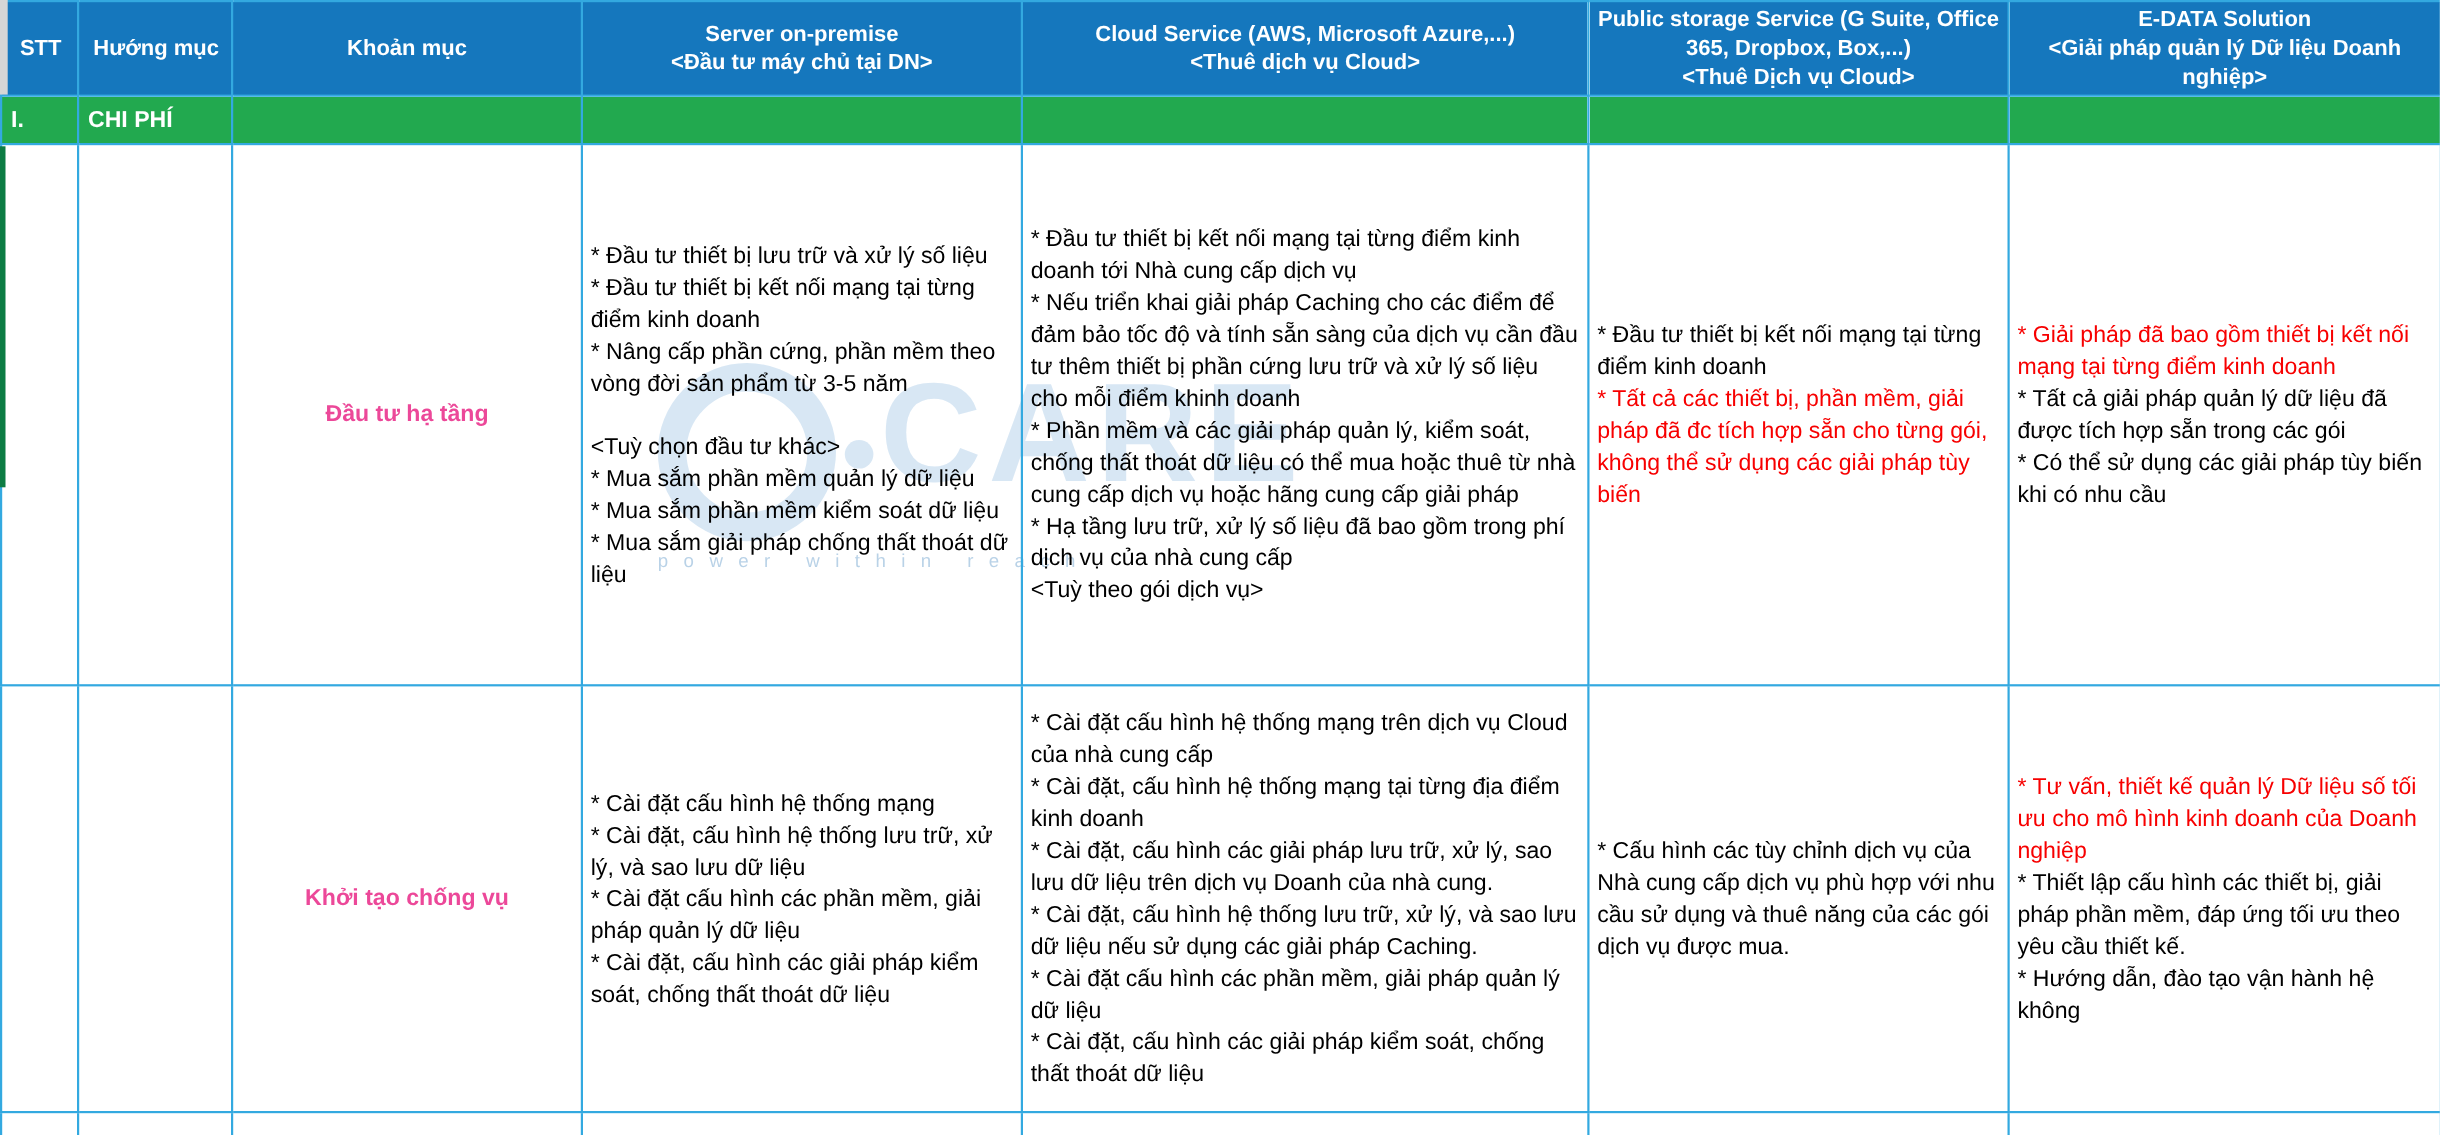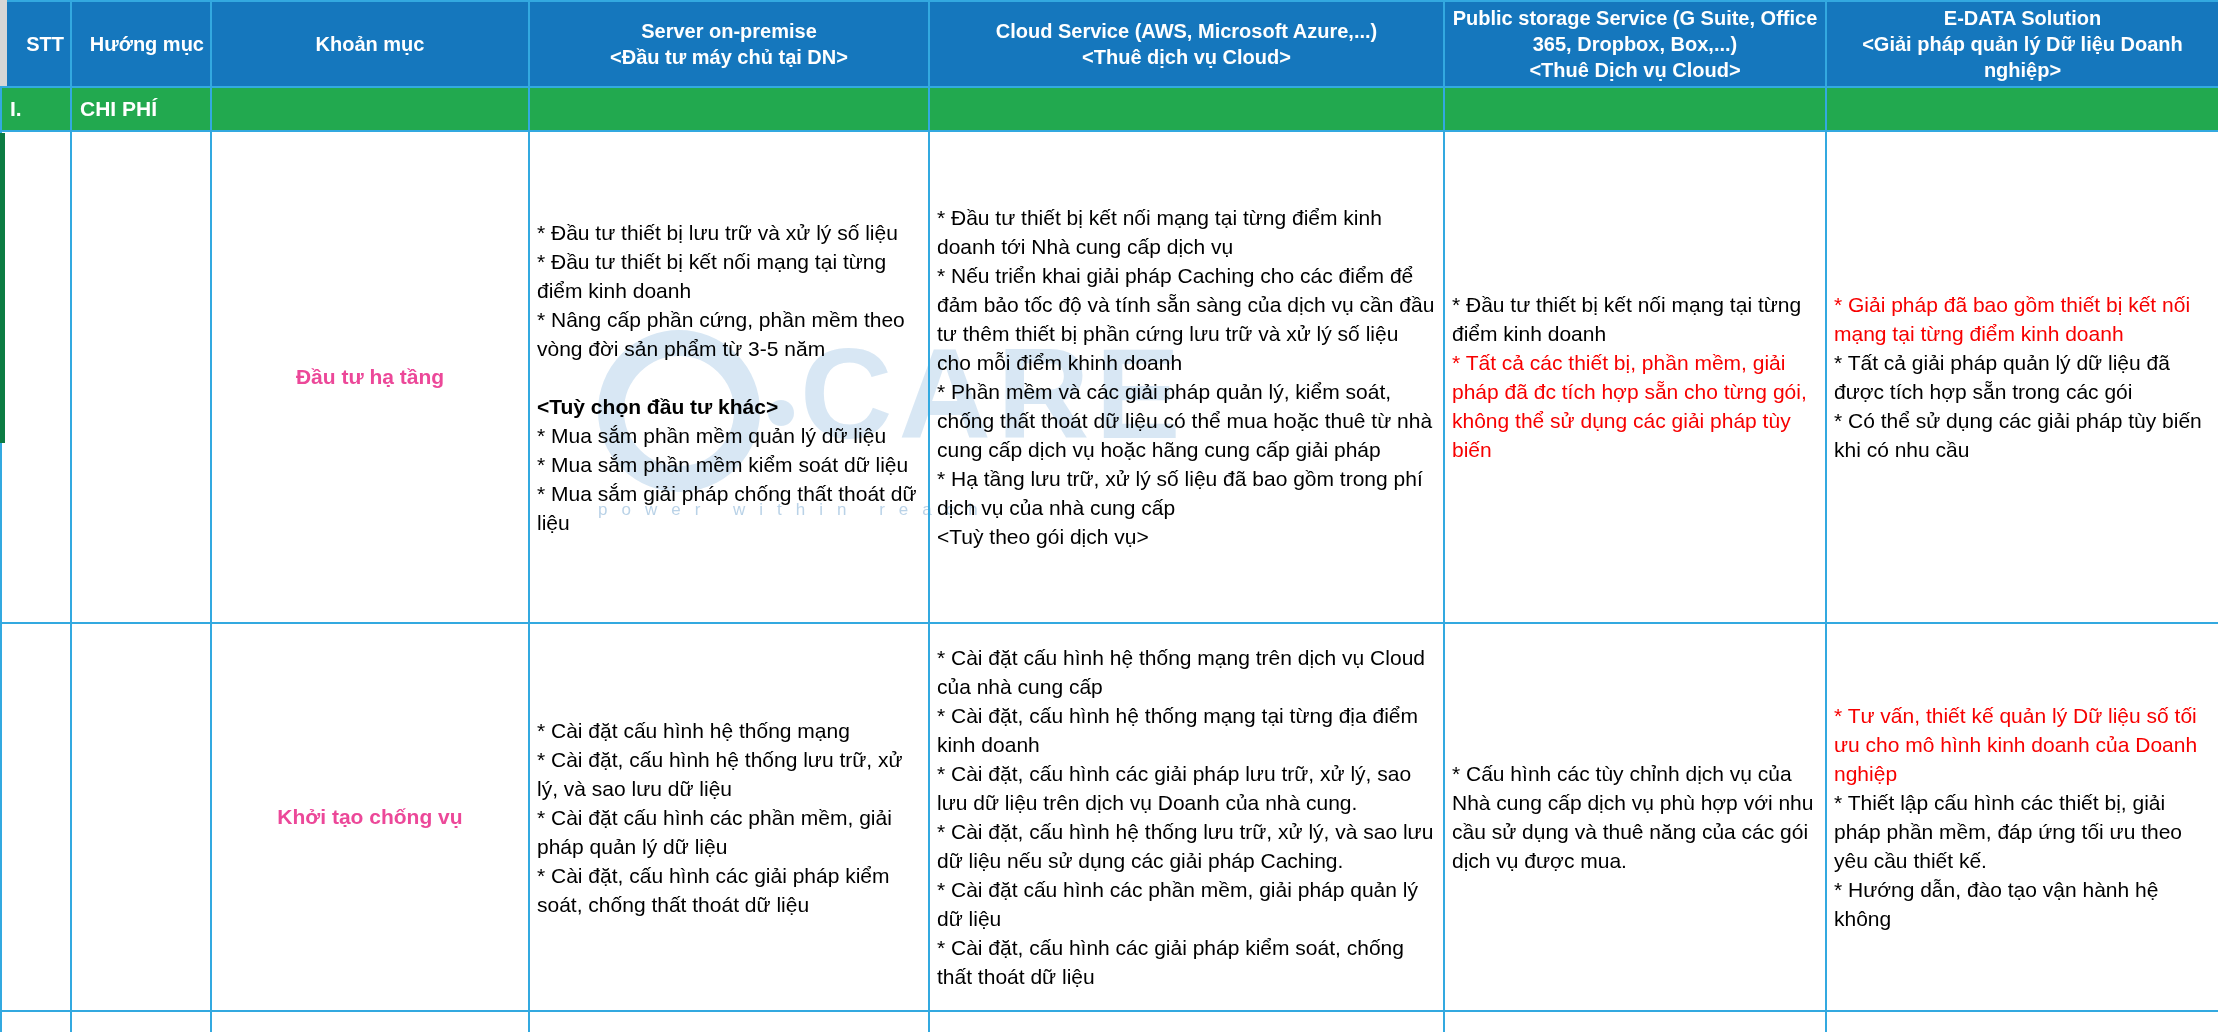--- a/index.html
+++ b/index.html
@@ -22,21 +22,21 @@
     border-collapse:collapse;table-layout:fixed;width:2218px;
     position:relative;z-index:1;background:transparent;
   }
   th,td{border:2px solid var(--grid-cyan,#33a9e0);box-sizing:border-box;overflow:hidden;}
 
   thead tr{height:86px;}
   th{
     background:var(--header-blue,#1577bd);color:#fff;font-size:20px;font-weight:bold;
     vertical-align:middle;text-align:center;padding:2px 6px;line-height:1.3;
   }
-  th.left{text-align:right;padding-left:8px;margin-left:48px;}
+  th.left{text-align:center;padding-left:8px;margin-left:48px;}
 
   tr.section{height:44px;}
   tr.section td{
     background:var(--section-green,#22a94f);color:#fff;font-weight:bold;font-size:21px;
     vertical-align:middle;padding-left:8px;
   }
 
   tr.row1{height:492px;}
   tr.row2{height:388px;}
   tr.stub{height:22px;}
@@ -44,21 +44,21 @@
 
   td.khoan{
     text-align:center;vertical-align:middle;font-weight:bold;font-size:21px;color:#ec4899;
   }
   td.content{
     vertical-align:middle;font-size:21px;line-height:29px;color:#000;
     padding:4px 8px 4px 7px;text-align:left;
   }
   td.content .line{min-height:29px;}
   td.content .red{color:var(--alert-red,#f70000);}
-  td.content .bold{font-weight:bold;}
+  td.content .bold{font-weight:normal;}
 
   .left-notch{position:absolute;left:0;top:0;width:7px;height:86px;background:#d6d6d6;z-index:2;}
   .green-strip{position:absolute;left:0;top:133px;width:5px;height:310px;background:var(--strip-green,#0c7c43);z-index:2;}
 </style>
 </head>
 <body>
 
 <div class="stage">
 
   <div class="watermark">

